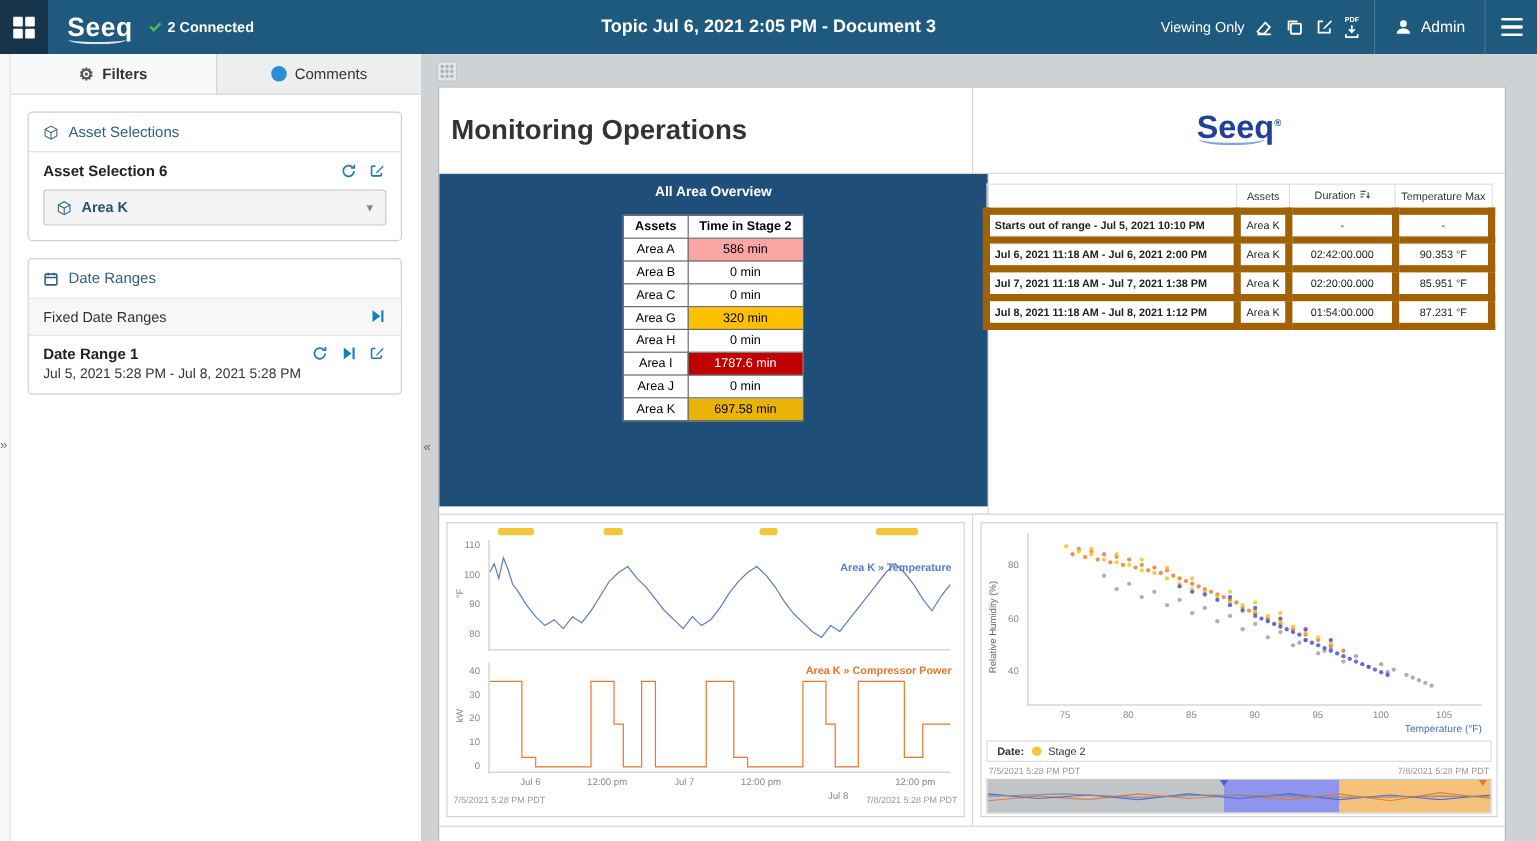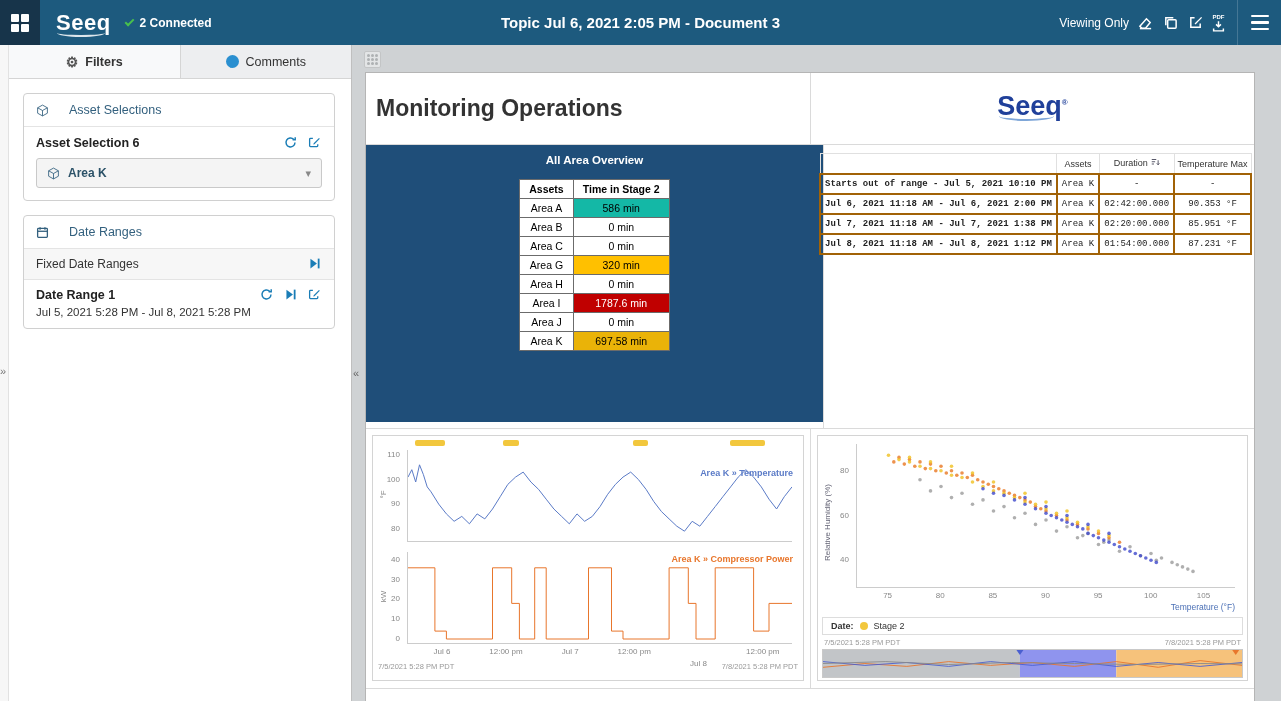--- a/index.html
+++ b/index.html
@@ -39,21 +39,21 @@
 
   .tabs { display:flex; height:34px; background:#edeef0; border-bottom:1px solid #d5d5d5; }
   .tab { flex:1; display:flex; align-items:center; justify-content:center; gap:7px;
     font-size:12.5px; color:#333; cursor:pointer; }
   .tab.active { background:#f8f9fa; border-right:1px solid #d5d5d5; font-weight:bold; }
   .gear { font-size:14px; color:#555; }
   .bubble { width:13px; height:13px; background:#2a8fd0; border-radius:50%; position:relative; }
   .bubble::after { content:""; position:absolute; bottom:-3px; left:2px; border:3px solid transparent; border-top-color:#2a8fd0; }
 
   .card { margin:14px 16px 0 14px; border:1px solid #d0d0d0; border-radius:4px; background:#fff; }
-  .card-head { display:flex; align-items:center; gap:20px; padding:9px 12px; color:#33607e; font-size:12.5px; }
+  .card-head { display:flex; align-items:center; gap:8px; padding:9px 12px; color:#33607e; font-size:12.5px; }
   .card-head svg { width:13px; height:13px; stroke:#33607e; fill:none; stroke-width:1.6; }
   .divider { border-top:1px solid #e4e4e4; }
   .sel-row { display:flex; align-items:center; padding:9px 12px 4px 12px; }
   .sel-row .lbl { font-weight:bold; font-size:12.5px; color:#222; }
   .row-icons { margin-left:auto; display:flex; gap:10px; }
   .ic { width:14px; height:14px; color:#1a7db6; cursor:pointer; display:inline-flex; }
   .ic svg { width:13px; height:13px; }
   .dropdown { margin:4px 12px 12px 12px; height:30px; background:#f4f4f4; border:1px solid #c9c9c9;
     border-radius:3px; display:flex; align-items:center; gap:8px; padding:0 10px; cursor:pointer; }
   .dropdown svg { width:13px; height:13px; stroke:#33607e; fill:none; stroke-width:1.6; }
@@ -96,21 +96,21 @@
   .overview-title { text-align:center; color:#fff; font-weight:bold; font-size:11.5px; padding-top:9px; }
   table.ov { margin:13px auto 0 auto; border-collapse:collapse; background:#fff; font-size:10.5px; }
   table.ov th, table.ov td { border:1px solid #6b6b6b; padding:3px 9px; text-align:center; color:#000; }
   table.ov th { font-weight:bold; white-space:nowrap; }
   table.ov td.val { min-width:96px; }
 
   
   .captbl-wrap { padding:8px 8px 0 8px; }
   table.cap { width:100%; border-collapse:collapse; font-size:9px; }
   table.cap th { border:1px solid #e0e0e0; color:#333; font-weight:normal; padding:4px 3px; text-align:center; white-space:nowrap; }
-  table.cap td { border:2px solid #a16207; padding:4px 4px; text-align:center; color:#222; white-space:nowrap;font-family:Liberation Mono, monospace; }
+  table.cap td { border:6px solid #a16207; padding:4px 4px; text-align:center; color:#222; white-space:nowrap; }
   table.cap td.lab { font-weight:bold; text-align:left; }
   .sorticon { display:inline-block; vertical-align:-1px; margin-left:3px; }
 
   
   .chartbox { position:relative; margin:6px; height:246px; border:1px solid #d4d4d4; background:#fff; }
   .cap-lane { position:absolute; left:34px; top:4px; width:385px; height:6px; }
   .cap-lane .cap { position:absolute; top:0; height:100%; border-radius:2px; }
   .plot { position:absolute; border-left:1px solid #ccc; border-bottom:1px solid #ccc; }
   #trend-plot-0 { left:34px; top:14px; width:385px; height:92px; }
   #trend-plot-1 { left:34px; top:116px; width:385px; height:92px; }
@@ -178,20 +178,27 @@
           </svg>
       </span>
       <span class="pdficon">
         <span>PDF</span>
         <svg width="13" height="12" viewBox="0 0 16 14">
             <path d="M8 1 v7 M5 5 l3 3 3-3" stroke="#fff" stroke-width="1.8" fill="none"></path>
             <path d="M2 10 v3 h12 v-3" stroke="#fff" stroke-width="1.8" fill="none"></path>
           </svg>
       </span>
     </div>
+    <div class="usergroup">
+      <svg width="15" height="15" viewBox="0 0 16 16">
+          <circle cx="8" cy="5" r="3" fill="#fff"></circle>
+          <path d="M2 14 a6 5 0 0 1 12 0 Z" fill="#fff"></path>
+        </svg>
+      <span>Admin</span>
+    </div>
     <div class="burger">
         <span></span>
         <span></span>
         <span></span>
       </div>
   </div>
 </div>
 
 <div class="content">
 
@@ -328,21 +335,21 @@
         <div class="overview-panel">
           <div class="overview-title">All Area Overview</div>
           <table class="ov">
             <tbody>
                 <tr>
               <th>Assets</th>
               <th>Time in Stage 2</th>
             </tr>
             <tr>
                   <td>Area A</td>
-                  <td class="val" style="background: #14b8a6; color: rgb(0, 0, 0);">586 min</td>
+                  <td class="val" style="background: #fca5a5; color: rgb(0, 0, 0);">586 min</td>
                 </tr>
             <tr>
                   <td>Area B</td>
                   <td class="val" style="background: rgb(255, 255, 255); color: rgb(0, 0, 0);">0 min</td>
                 </tr>
             <tr>
                   <td>Area C</td>
                   <td class="val" style="background: rgb(255, 255, 255); color: rgb(0, 0, 0);">0 min</td>
                 </tr>
             <tr>

